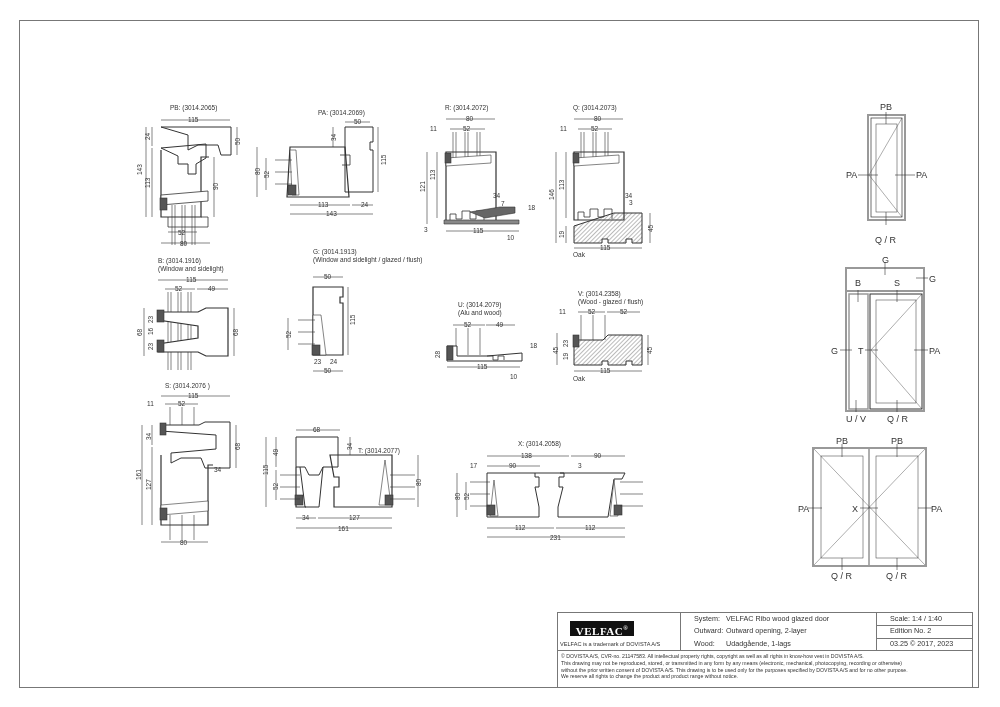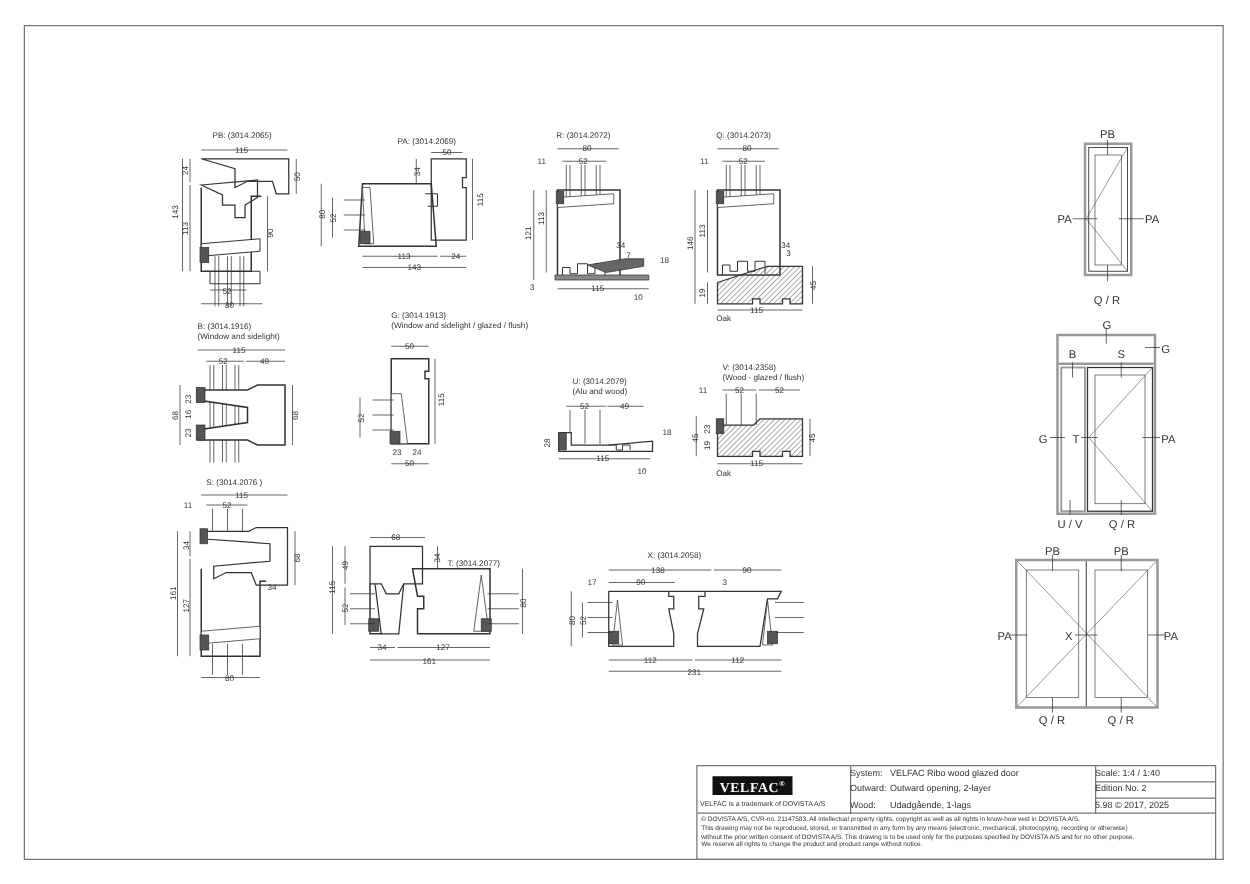--- a/index.html
+++ b/index.html
@@ -9,21 +9,21 @@
   svg text { font-family:"Liberation Sans", sans-serif; fill:#333; }
   .lbl { font-size:6.5px; }
   .dim { font-size:6.5px; }
   .vlbl { font-size:9px; }
   .titleblock { position:absolute; left:557px; top:612px; width:416px; height:76px; border:1px solid #777; box-sizing:border-box; font-size:8px; color:#333; }
   .tb-logo { position:absolute; left:0; top:0; width:122px; height:37px; border-right:1px solid #777; border-bottom:1px solid #777; }
   .logo-box { position:absolute; left:12px; top:8px; width:64px; height:15px; background:#111; color:#fff; font-family:"Liberation Serif", serif; font-weight:bold; font-size:11px; line-height:15px; text-align:center; letter-spacing:0.5px; }
   .logo-note { position:absolute; left:2px; top:28px; font-size:5.6px; white-space:nowrap; }
   .tb-mid { position:absolute; left:122px; top:0; width:196px; height:37px; border-right:1px solid #777; border-bottom:1px solid #777; }
   .tb-right { position:absolute; left:318px; top:0; right:0; height:37px; border-bottom:1px solid #777; }
-  .tb-cell { position:absolute; left:0; right:0; height:12.3px; line-height:12.3px; padding-left:0; white-space:nowrap; font-size:7.2px; }
+  .tb-cell { position:absolute; left:0; right:0; height:12.3px; line-height:12.3px; padding-left:14px; white-space:nowrap; font-size:7.2px; }
   .tb-cell.b { border-bottom:1px solid #777; }
   .tb-cell .k { display:inline-block; width:30px; }
   .tb-legal { position:absolute; left:3px; top:40px; right:3px; font-size:5.2px; line-height:6.8px; white-space:nowrap; }
 </style>
 </head>
 <body>
 
 <div class="sheet"></div>
 
 <svg class="drawing" viewBox="0 0 1000 707">
@@ -430,21 +430,21 @@
     <div class="logo-note">VELFAC is a trademark of DOVISTA A/S</div>
   </div>
   <div class="tb-mid">
     <div class="tb-cell" style="top:0"><span class="k">System:</span> <span>VELFAC Ribo wood glazed door</span></div>
     <div class="tb-cell" style="top:12.3px"><span class="k">Outward:</span> <span>Outward opening, 2-layer</span></div>
     <div class="tb-cell" style="top:24.6px"><span class="k">Wood:</span> <span>Udadgående, 1-lags</span></div>
   </div>
   <div class="tb-right">
     <div class="tb-cell b" style="top:0">Scale: 1:4 / 1:40</div>
     <div class="tb-cell b" style="top:12.3px">Edition No. 2</div>
-    <div class="tb-cell" style="top:24.6px">5.98 © 2017, 2025</div>
+    <div class="tb-cell" style="top:24.6px">03.25 © 2017, 2023</div>
   </div>
   <div class="tb-legal">
     <div>© DOVISTA A/S, CVR-no. 21147583. All intellectual property rights, copyright as well as all rights in know-how vest in DOVISTA A/S.</div>
     <div>This drawing may not be reproduced, stored, or transmitted in any form by any means (electronic, mechanical, photocopying, recording or otherwise)</div>
     <div>without the prior written consent of DOVISTA A/S. This drawing is to be used only for the purposes specified by DOVISTA A/S and for no other purpose.</div>
     <div>We reserve all rights to change the product and product range without notice.</div>
   </div>
 </div>
 
 </body></html>

